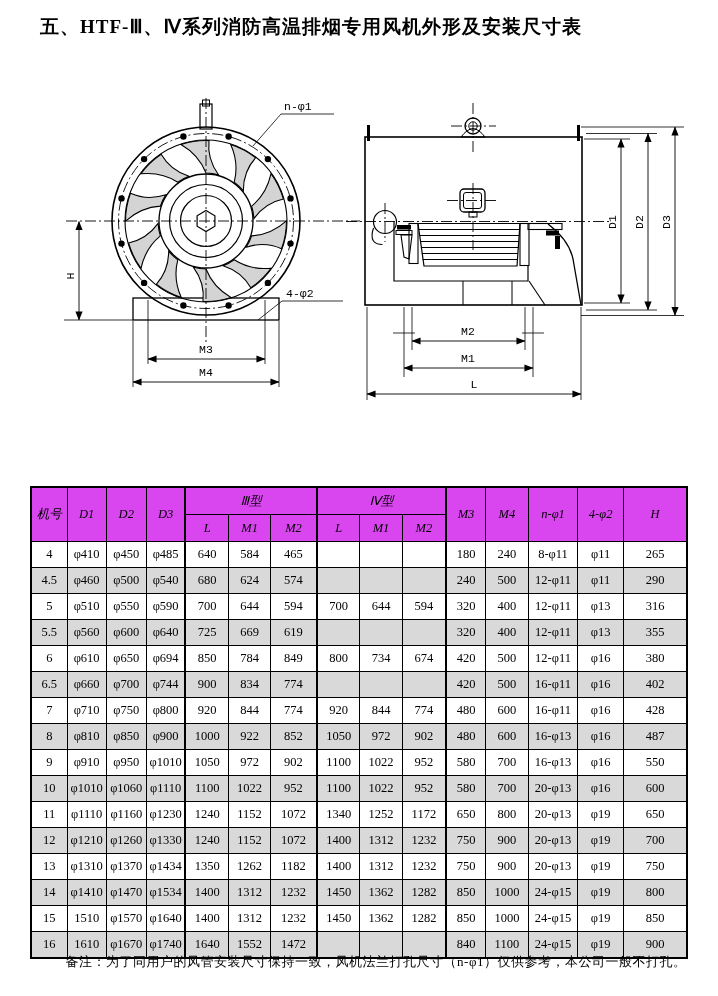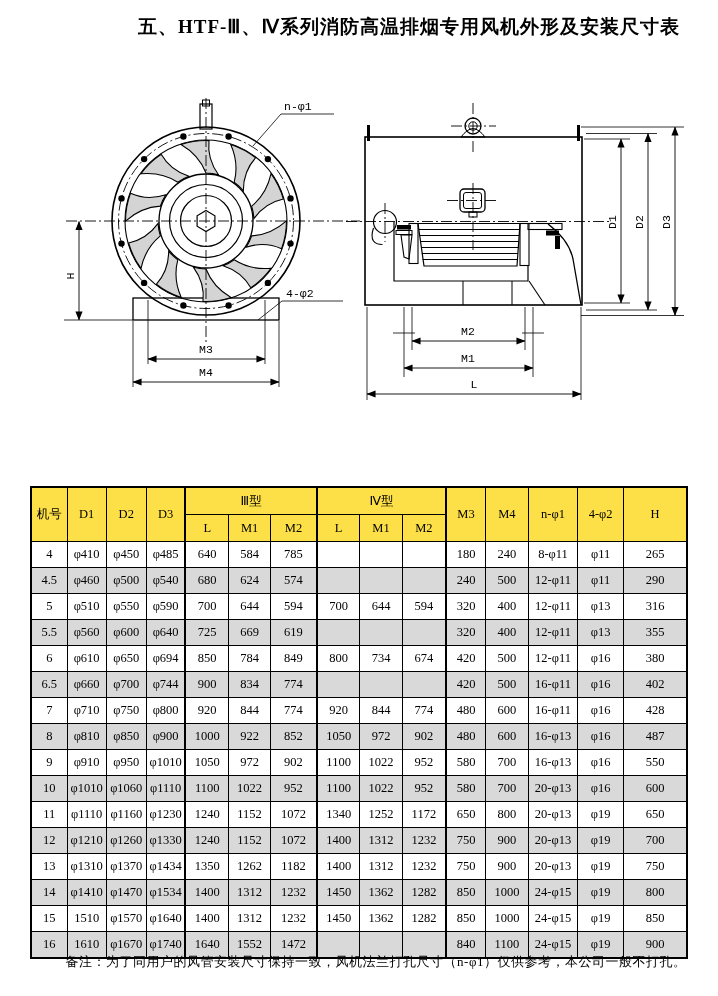--- a/index.html
+++ b/index.html
@@ -2,39 +2,39 @@
 <html><head>
 <meta charset="utf-8">
 <style>
   html,body{margin:0;padding:0;}
   body{
     width:718px;height:996px;position:relative;background:#ffffff;
     font-family:"Liberation Serif",serif;color:#000;overflow:hidden;
   }
   .page-title{
     position:absolute;left:40px;top:14px;width:640px;
-    font-size:19px;font-weight:bold;letter-spacing:1px;white-space:nowrap;text-align:right;
+    font-size:19px;font-weight:bold;letter-spacing:1px;white-space:nowrap;
   }
   svg.drawings{position:absolute;left:0;top:0;}
   svg .fill{fill:#d4d4d4;}
   svg .ln{stroke:#000;fill:none;}
   svg .cl{stroke:#000;fill:none;stroke-width:0.9;stroke-dasharray:11 3 2 3;}
   svg .dim{stroke:#000;fill:none;stroke-width:0.9;}
   svg .ext{stroke:#000;fill:none;stroke-width:0.8;}
   svg text{font-family:"Liberation Mono",monospace;font-size:11.5px;fill:#000;}
   table.dims{
     position:absolute;left:30px;top:486px;width:658px;
     border-collapse:collapse;table-layout:fixed;text-align:center;
     font-size:12.5px;border:2.5px solid #000;
   }
   table.dims th,table.dims td{
     border:1.5px solid #000;padding:0;overflow:hidden;white-space:nowrap;
     font-weight:normal;height:25px;
   }
-  table.dims thead th{height:26px;background:#fde047;}
+  table.dims thead th{height:26px;background:#d946ef;font-style:italic;}
   table.dims tr.shade td{background:#d9d9d9;}
   table.dims .thickL{border-left-width:2.5px;}
   .footnote{
     position:absolute;left:56px;top:953px;width:640px;
     font-size:13px;letter-spacing:0.5px;white-space:nowrap;text-align:center;
   }
 </style>
 </head>
 <body>
 
@@ -240,21 +240,21 @@
     </tr>
   </thead>
   <tbody>
       <tr>
         <td>4</td>
         <td>φ410</td>
         <td>φ450</td>
         <td>φ485</td>
         <td class="thickL">640</td>
         <td>584</td>
-        <td>785</td>
+        <td>465</td>
         <td class="thickL"></td>
         <td></td>
         <td></td>
         <td class="thickL">180</td>
         <td>240</td>
         <td>8-φ11</td>
         <td>φ11</td>
         <td>265</td>
       </tr>
       <tr class="shade">

